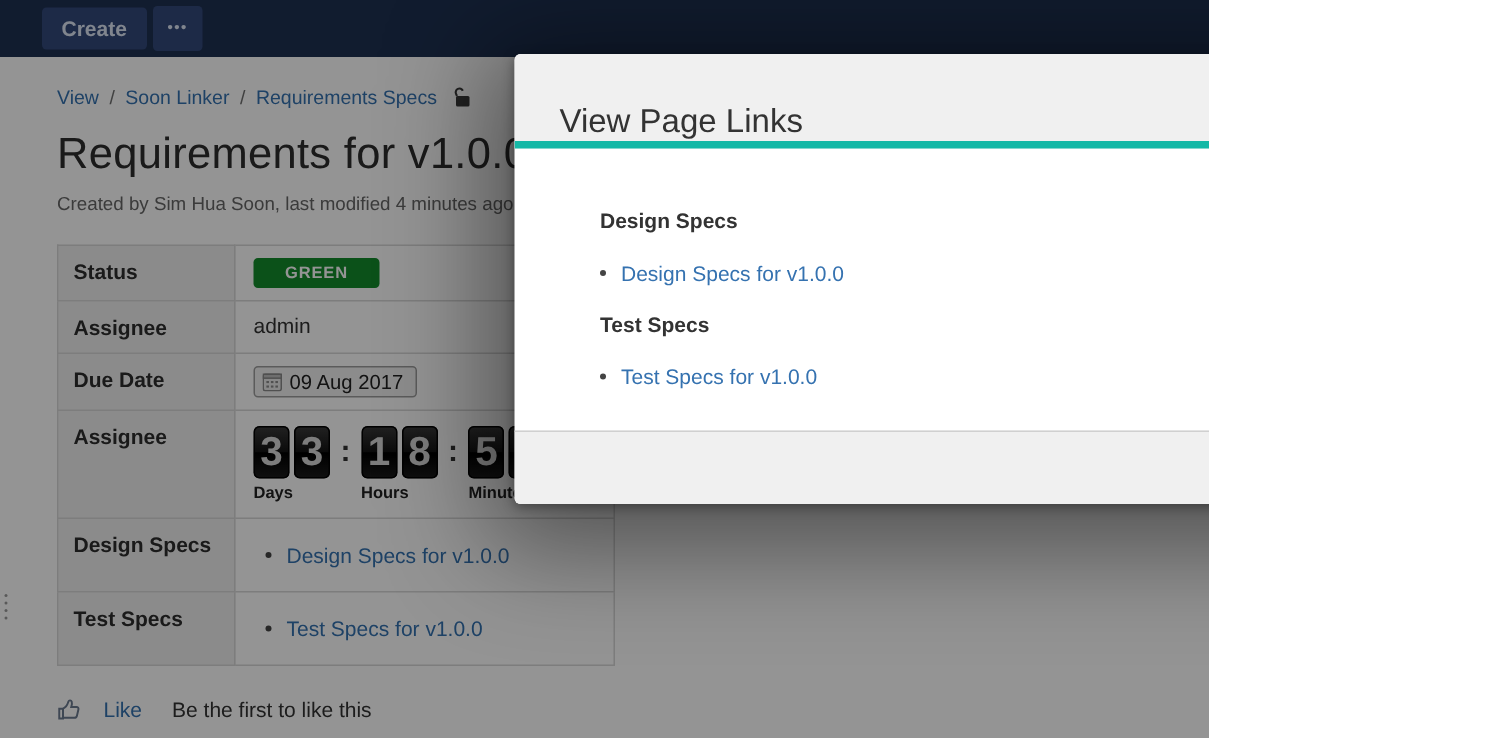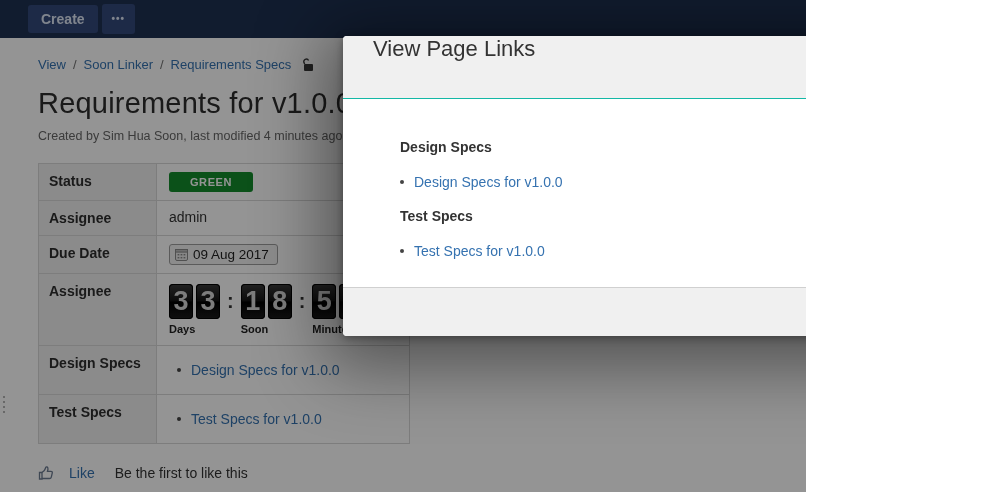--- a/index.html
+++ b/index.html
@@ -54,22 +54,22 @@
   .side-grip { position:absolute; left:3px; top:396px; display:flex; flex-direction:column; gap:3px; }
   .side-grip i { width:2px; height:2px; border-radius:50%; background:#9a9a9a; }
 
   
   .blanket { position:absolute; inset:0; background:rgba(0,0,0,0.42); z-index:5; }
 
   .modal { position:absolute; left:343px; top:36px; width:598px; height:300px; z-index:10;
            background:#fff; border-radius:4px; overflow:hidden;
            box-shadow:0 12px 70px 18px rgba(0,0,0,0.45), 0 2px 8px rgba(0,0,0,0.35);
            display:flex; flex-direction:column; }
-  .modal-header { height:63px; flex:none; background:#f0f0f0; border-bottom:1px solid #14b8a6;
-                  display:flex; align-items:flex-start; padding-left:30px; }
+  .modal-header { height:63px; flex:none; background:#f0f0f0; border-bottom:5px solid #14b8a6;
+                  display:flex; align-items:flex-end; padding-left:30px; }
   .modal-title { font-size:22px; font-weight:500; color:#333; }
   .modal-body { flex:1; padding:40px 20px 0 57px; }
   .section-heading { font-size:14px; font-weight:700; color:#333; margin:0 0 18px; }
   .section-item { display:flex; align-items:center; justify-content:space-between; margin:0 0 17px; }
   .item-left { display:flex; align-items:center; }
   .trash-btn { border:none; background:none; cursor:pointer; padding:2px; display:flex; }
   .modal-footer { height:49px; flex:none; background:#f0f0f0; border-top:1px solid #d0d0d0;
                   display:flex; align-items:center; justify-content:flex-end; padding-right:17px; }
   .close-btn { font-family:inherit; font-size:14px; color:#222; padding:21px 13px; border:1px solid #8b8b8b;
                border-radius:3px; background:linear-gradient(#f7f7f7,#e3e3e3); cursor:pointer;
@@ -148,21 +148,21 @@
                 <span class="cd-tile">3</span>
               </div>
               <span class="cd-unit">Days</span>
             </div>
             <span class="cd-colon">:</span>
             <div class="cd-group">
               <div class="cd-tiles">
                 <span class="cd-tile">1</span>
                 <span class="cd-tile">8</span>
               </div>
-              <span class="cd-unit">Soon</span>
+              <span class="cd-unit">Hours</span>
             </div>
             <span class="cd-colon">:</span>
             <div class="cd-group">
               <div class="cd-tiles">
                 <span class="cd-tile">5</span>
                 <span class="cd-tile">0</span>
               </div>
               <span class="cd-unit">Minutes</span>
             </div>
           </div>

